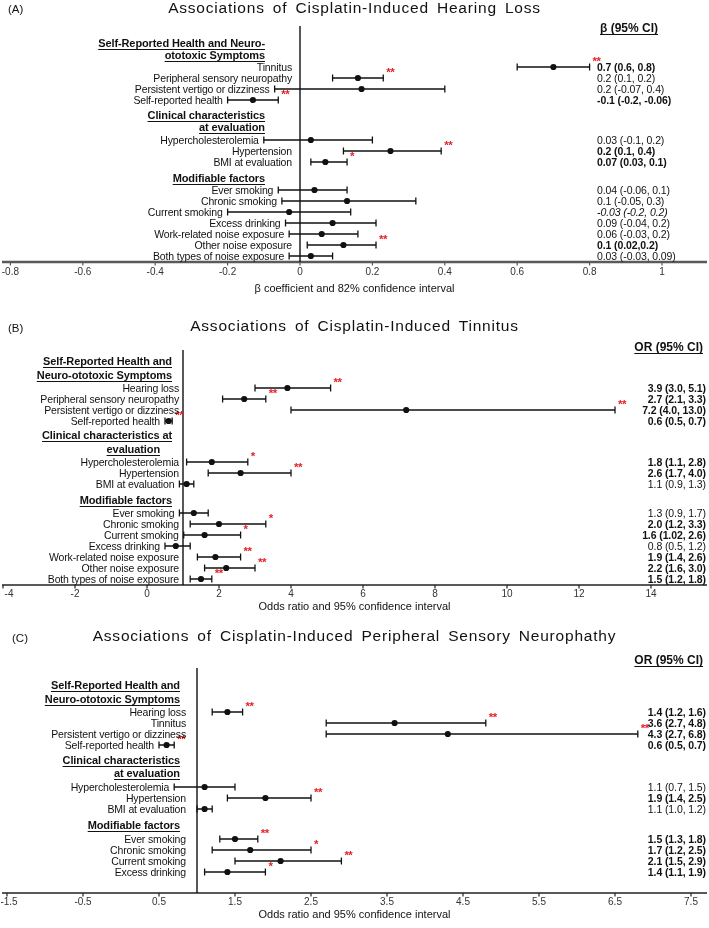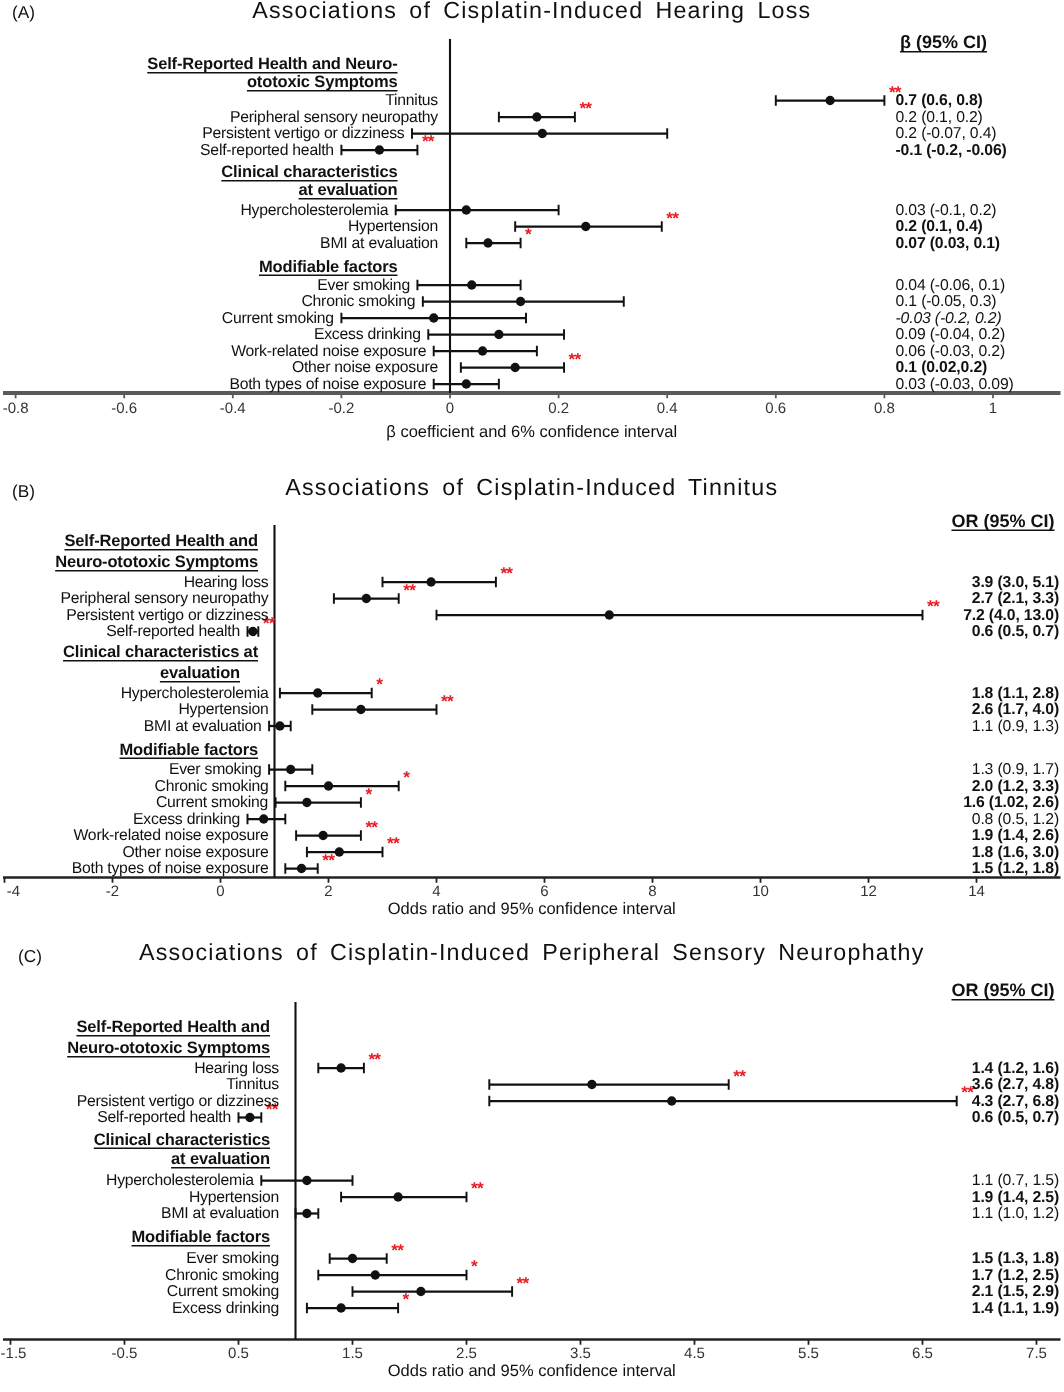--- a/index.html
+++ b/index.html
@@ -266,21 +266,21 @@
       <text x="344.4" y="859" font-size="11.5" font-weight="bold" fill="#e61e25" letter-spacing="-0.5" font-family="Liberation Sans, sans-serif">**</text>
       <line x1="204.60000000000002" y1="872" x2="265.4" y2="872" stroke="#111" stroke-width="1.5"></line>
       <line x1="204.60000000000002" y1="868.5" x2="204.60000000000002" y2="875.5" stroke="#111" stroke-width="1.3"></line>
       <line x1="265.4" y1="868.5" x2="265.4" y2="875.5" stroke="#111" stroke-width="1.3"></line>
       <circle cx="227.39999999999998" cy="872" r="3.1" fill="#111"></circle>
       <text x="268.4" y="870" font-size="11.5" font-weight="bold" fill="#e61e25" letter-spacing="-0.5" font-family="Liberation Sans, sans-serif">*</text>
     </svg>
 <div class="t pl" style="left: 8px; top: 3px;">(A)</div>
     <div class="t title" style="top: 0px;">Associations of Cisplatin-Induced Hearing Loss</div>
     <div class="t eff" style="top: 22px; left: 600px;">β (95% CI)</div>
-    <div class="t xlab" style="top: 283px;">β coefficient and 6% confidence interval</div>
+    <div class="t xlab" style="top: 283px;">β coefficient and 82% confidence interval</div>
     <div class="t sec" style="top: 38px; right: 444px;">Self-Reported Health and Neuro-</div>
     <div class="t sec" style="top: 50px; right: 444px;">ototoxic Symptoms</div>
     <div class="t lab" style="top: 62px; right: 417px;">Tinnitus</div>
     <div class="t val b" style="top: 62px; left: 597px;">0.7 (0.6, 0.8)</div>
     <div class="t lab" style="top: 73px; right: 417px;">Peripheral sensory neuropathy</div>
     <div class="t val" style="top: 73px; left: 597px;">0.2 (0.1, 0.2)</div>
     <div class="t lab" style="top: 84px; right: 439.34px;">Persistent vertigo or dizziness</div>
     <div class="t val" style="top: 84px; left: 597px;">0.2 (-0.07, 0.4)</div>
     <div class="t lab" style="top: 95px; right: 486.4px;">Self-reported health</div>
     <div class="t val b" style="top: 95px; left: 597px;">-0.1 (-0.2, -0.06)</div>
@@ -334,21 +334,21 @@
     <div class="t val" style="top: 508px; right: 3px;">1.3 (0.9, 1.7)</div>
     <div class="t lab" style="top: 519px; right: 530px;">Chronic smoking</div>
     <div class="t val b" style="top: 519px; right: 3px;">2.0 (1.2, 3.3)</div>
     <div class="t lab" style="top: 530px; right: 530.28px;">Current smoking</div>
     <div class="t val b" style="top: 530px; right: 3px;">1.6 (1.02, 2.6)</div>
     <div class="t lab" style="top: 541px; right: 549px;">Excess drinking</div>
     <div class="t val" style="top: 541px; right: 3px;">0.8 (0.5, 1.2)</div>
     <div class="t lab" style="top: 552px; right: 530px;">Work-related noise exposure</div>
     <div class="t val b" style="top: 552px; right: 3px;">1.9 (1.4, 2.6)</div>
     <div class="t lab" style="top: 563px; right: 530px;">Other noise exposure</div>
-    <div class="t val b" style="top: 563px; right: 3px;">1.8 (1.6, 3.0)</div>
+    <div class="t val b" style="top: 563px; right: 3px;">2.2 (1.6, 3.0)</div>
     <div class="t lab" style="top: 574px; right: 530px;">Both types of noise exposure</div>
     <div class="t val b" style="top: 574px; right: 3px;">1.5 (1.2, 1.8)</div>
     <div class="t pl" style="left: 12px; top: 632px;">(C)</div>
     <div class="t title" style="top: 628px;">Associations of Cisplatin-Induced Peripheral Sensory Neurophathy</div>
     <div class="t eff" style="top: 654px; right: 6px;">OR (95% CI)</div>
     <div class="t xlab" style="top: 909px;">Odds ratio and 95% confidence interval</div>
     <div class="t sec" style="top: 680px; right: 529px;">Self-Reported Health and</div>
     <div class="t sec" style="top: 694px; right: 529px;">Neuro-ototoxic Symptoms</div>
     <div class="t lab" style="top: 707px; right: 523px;">Hearing loss</div>
     <div class="t val b" style="top: 707px; right: 3px;">1.4 (1.2, 1.6)</div>

